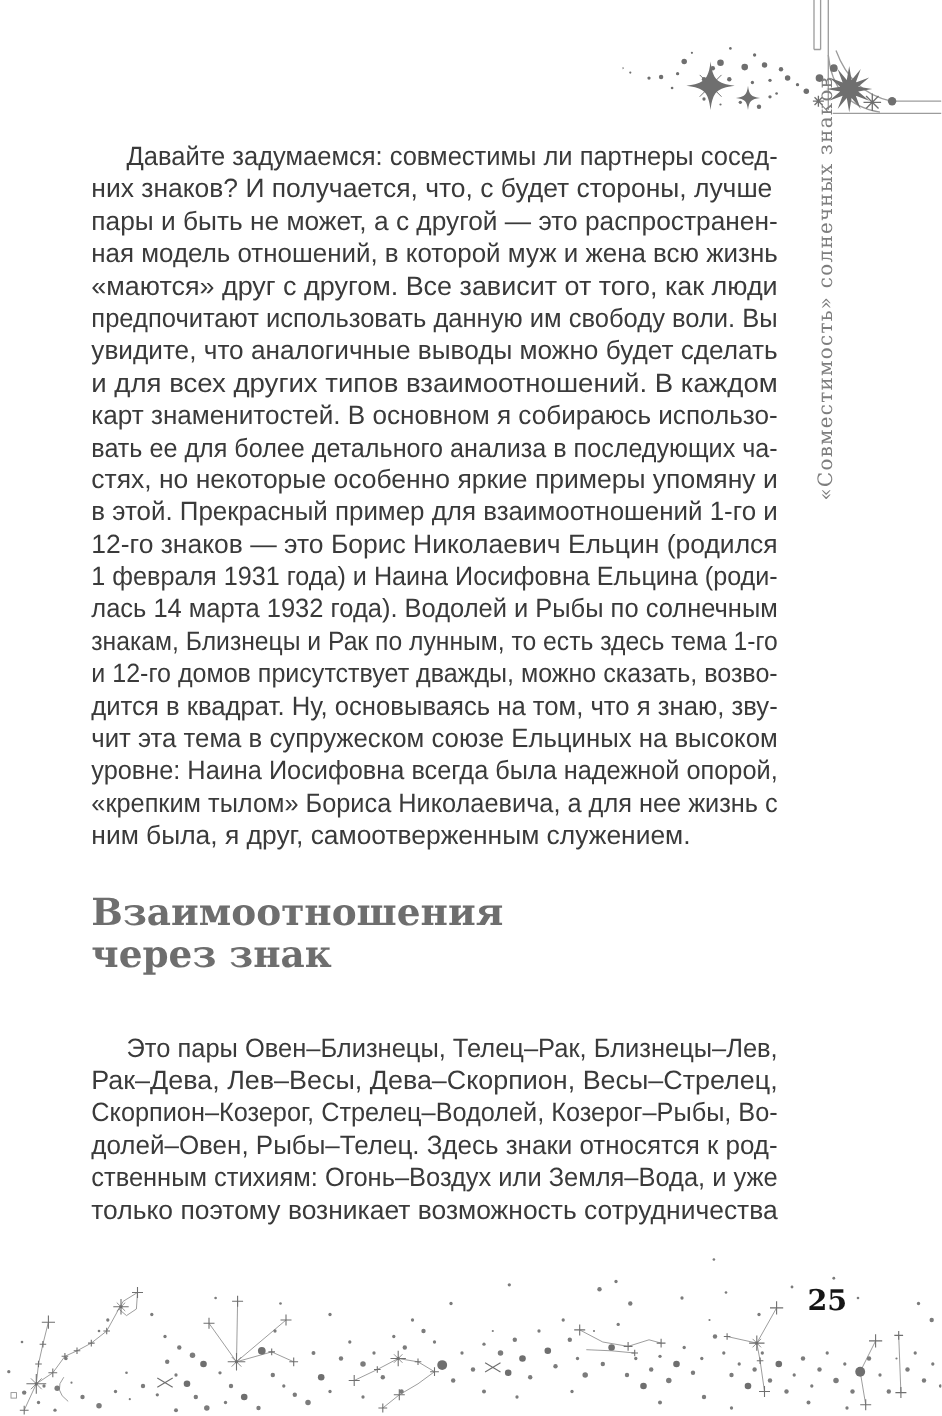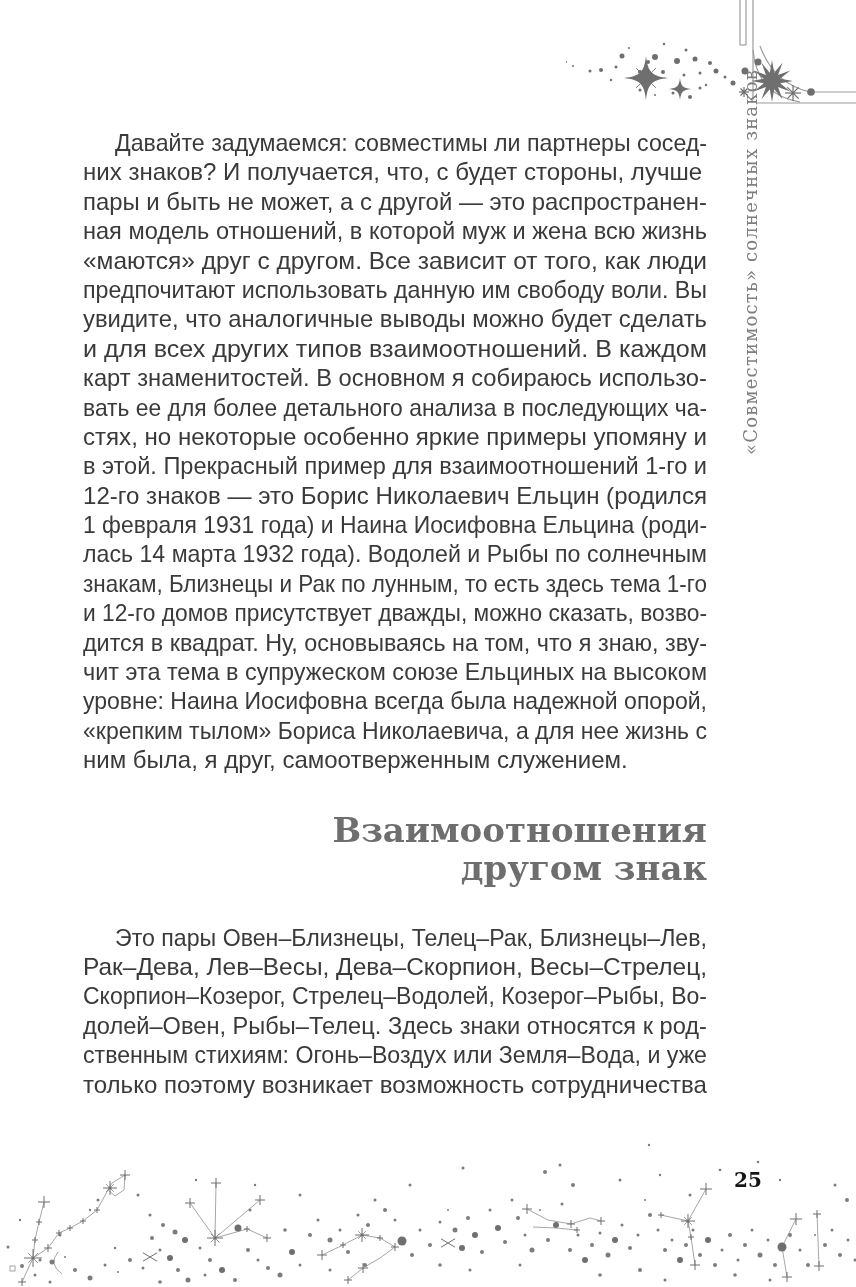--- a/index.html
+++ b/index.html
@@ -8,35 +8,35 @@
   .page{position:absolute;inset:0;background:#fff;}
 
   
   .textblock{position:absolute;left:83px;top:128px;width:624px;
              color:#3a3a3a;font-size:24px;}
   .l{height:29.4px;line-height:29.4px;white-space:nowrap;}
   .t{display:inline-block;transform-origin:0 0;}
   .i > .t{margin-left:32px;}
 
   
-  .heading{margin:36px 0 36px 0;text-align:right;
+  .heading{margin:36px 0 52px 0;text-align:left;
            font-family:"DejaVu Serif","Liberation Serif",serif;
            font-weight:bold;color:#6e6e6e;font-size:34px;line-height:38px;}
 
   
   .sidebar-title{position:absolute;left:740px;top:455px;width:332px;
                  transform:rotate(-90deg);transform-origin:0 0;
                  font-family:"DejaVu Serif","Liberation Serif",serif;
                  font-size:18px;letter-spacing:1.2px;color:#7e7e7e;
                  text-align:center;white-space:nowrap;}
 
   
   .page-number{position:absolute;left:734px;top:1168px;
                font-family:"DejaVu Serif","Liberation Serif",serif;
-               font-weight:bold;font-size:20px;color:#161616;}
+               font-weight:bold;font-size:26px;color:#161616;}
 
   
   .deco-top{position:absolute;top:0;right:0;width:290px;height:130px;}
   .deco-bottom{position:absolute;left:0;top:1140px;width:856px;height:147px;}
 </style>
 </head>
 <body>
 
 <div class="page">
 
@@ -138,21 +138,21 @@
       <div class="l"><span class="t" style="transform: scaleX(0.9486);">и 12-го домов присутствует дважды, можно сказать, возво-</span></div>
       <div class="l"><span class="t" style="transform: scaleX(0.9722);">дится в квадрат. Ну, основываясь на том, что я знаю, зву-</span></div>
       <div class="l"><span class="t" style="transform: scaleX(0.9753);">чит эта тема в супружеском союзе Ельциных на высоком</span></div>
       <div class="l"><span class="t" style="transform: scaleX(0.9585);">уровне: Наина Иосифовна всегда была надежной опорой,</span></div>
       <div class="l"><span class="t" style="transform: scaleX(0.9594);">«крепким тылом» Бориса Николаевича, а для нее жизнь с</span></div>
       <div class="l last"><span class="t">ним была, я друг, самоотверженным служением.</span></div>
     </div>
 
     <div class="heading">
       <div>Взаимоотношения</div>
-      <div>другом знак</div>
+      <div>через знак</div>
     </div>
 
     <div>
       <div class="l i"><span class="t" style="transform: scaleX(0.9648);">Это пары Овен–Близнецы, Телец–Рак, Близнецы–Лев,</span></div>
       <div class="l"><span class="t" style="transform: scaleX(1.0193);">Рак–Дева, Лев–Весы, Дева–Скорпион, Весы–Стрелец,</span></div>
       <div class="l"><span class="t" style="transform: scaleX(0.9579);">Скорпион–Козерог, Стрелец–Водолей, Козерог–Рыбы, Во-</span></div>
       <div class="l"><span class="t" style="transform: scaleX(0.9838);">долей–Овен, Рыбы–Телец. Здесь знаки относятся к род-</span></div>
       <div class="l"><span class="t" style="transform: scaleX(0.9638);">ственным стихиям: Огонь–Воздух или Земля–Вода, и уже</span></div>
       <div class="l"><span class="t" style="transform: scaleX(1.0018); text-align: right;">только поэтому возникает возможность сотрудничества</span></div>
     </div>

